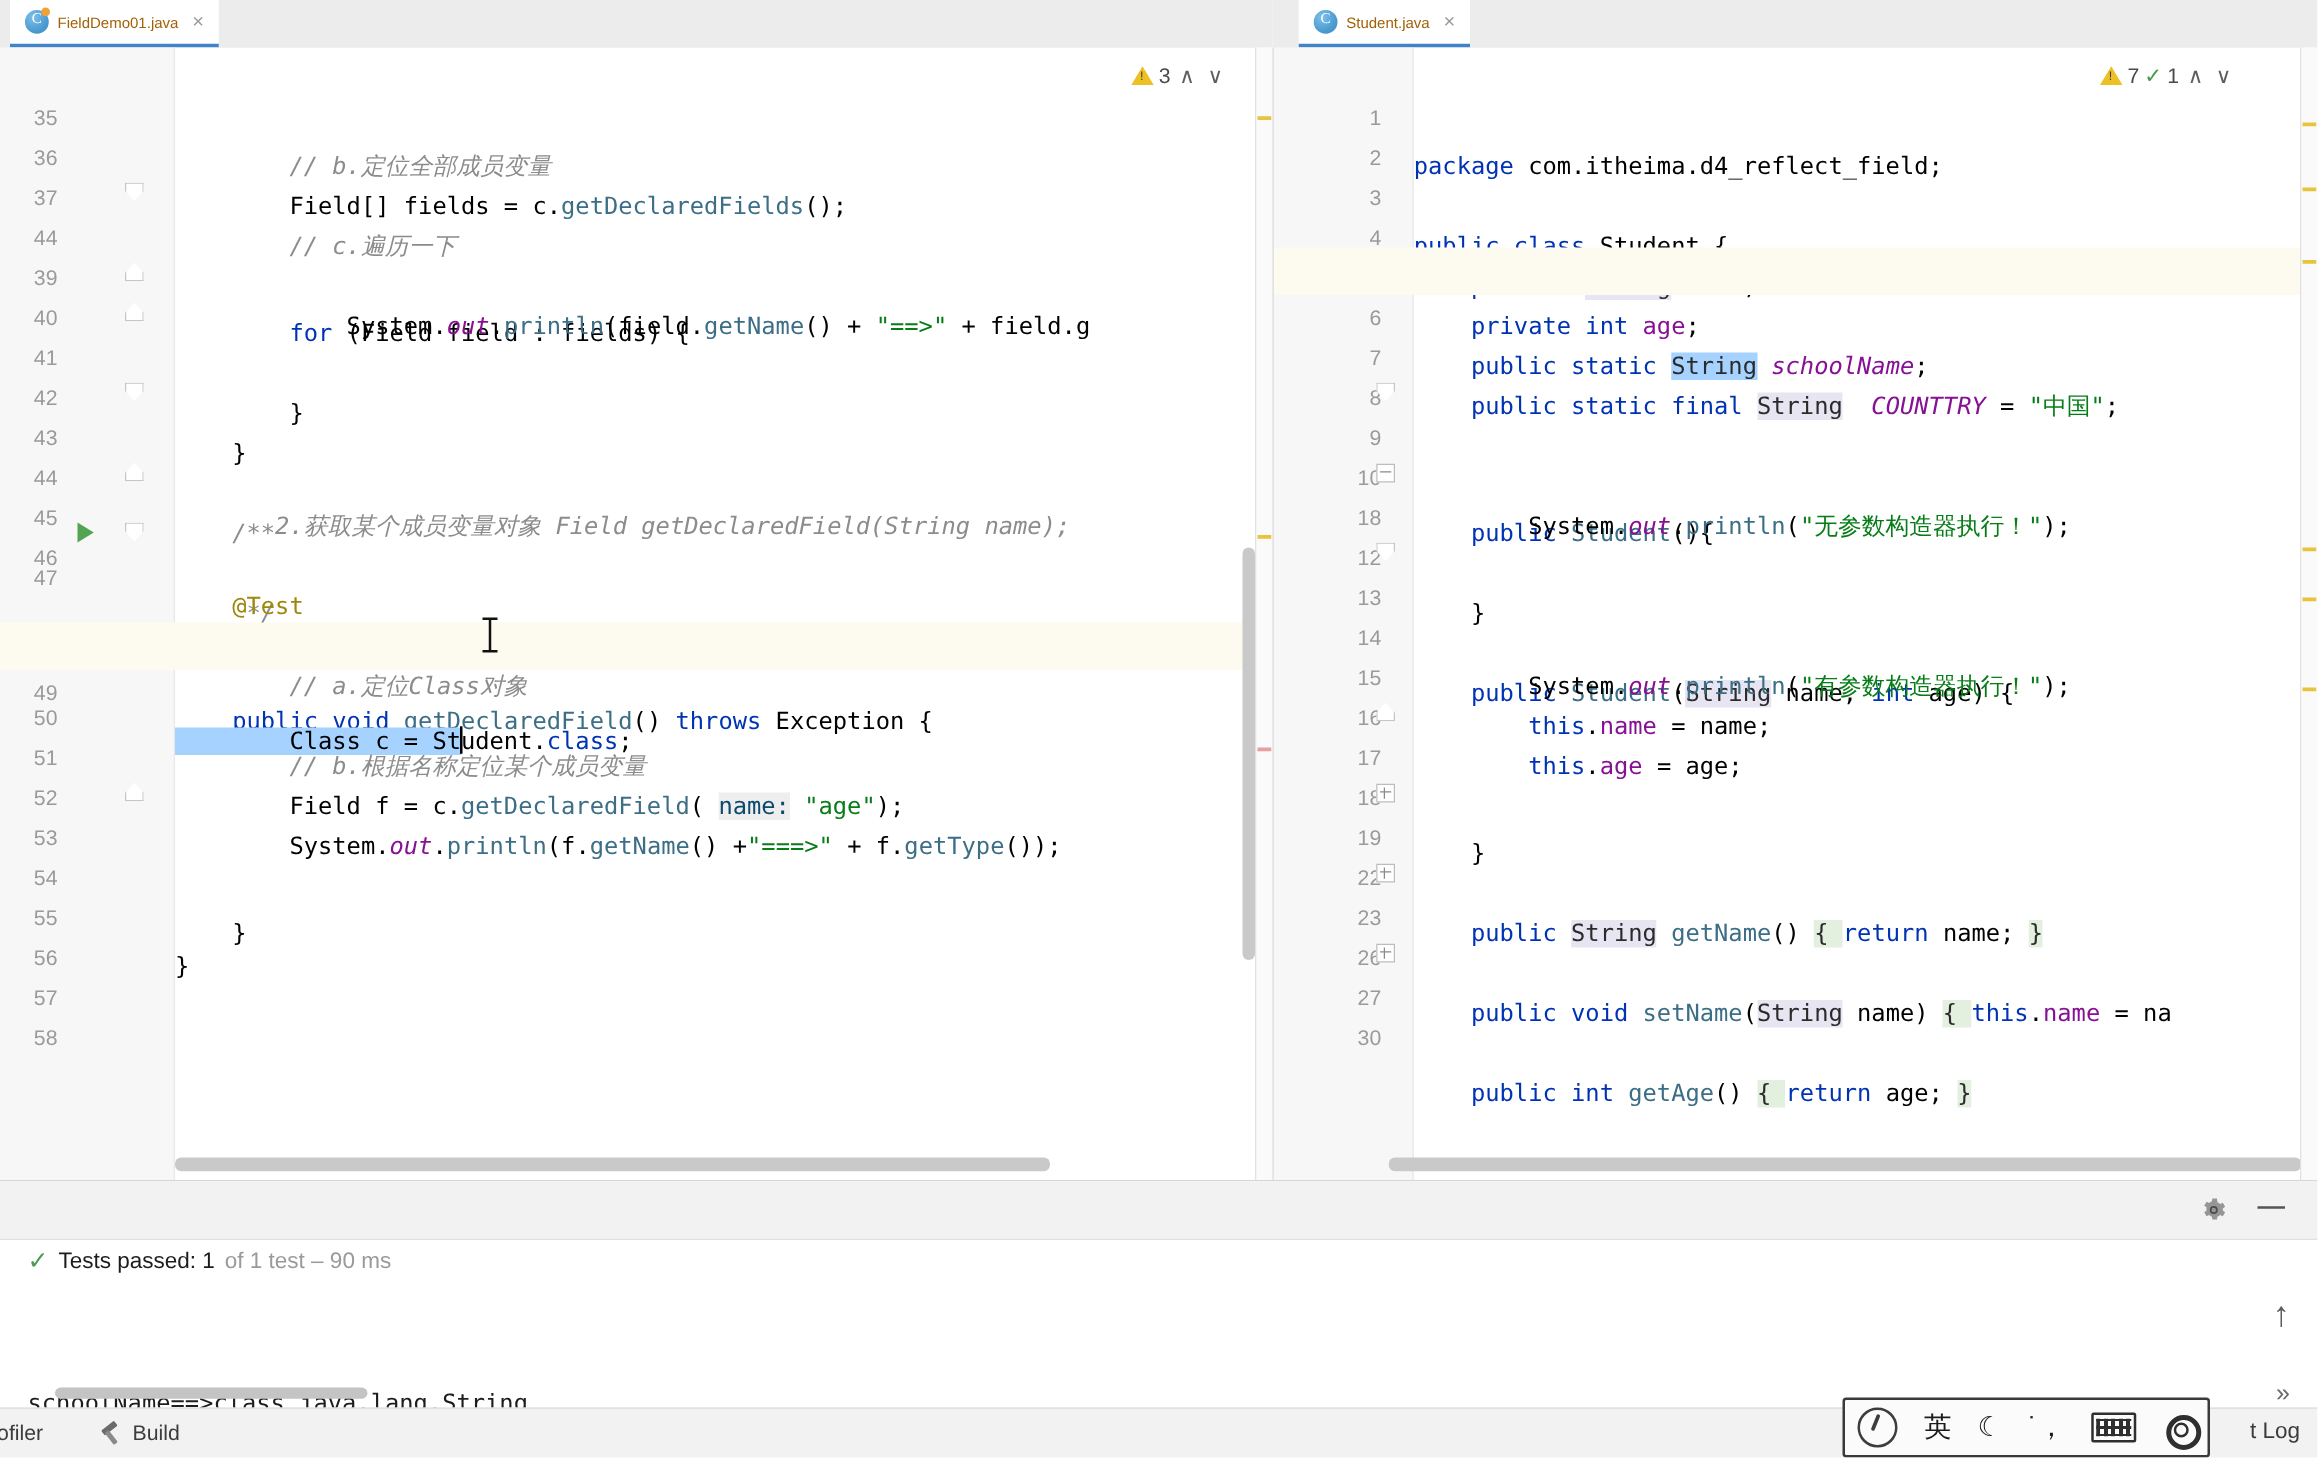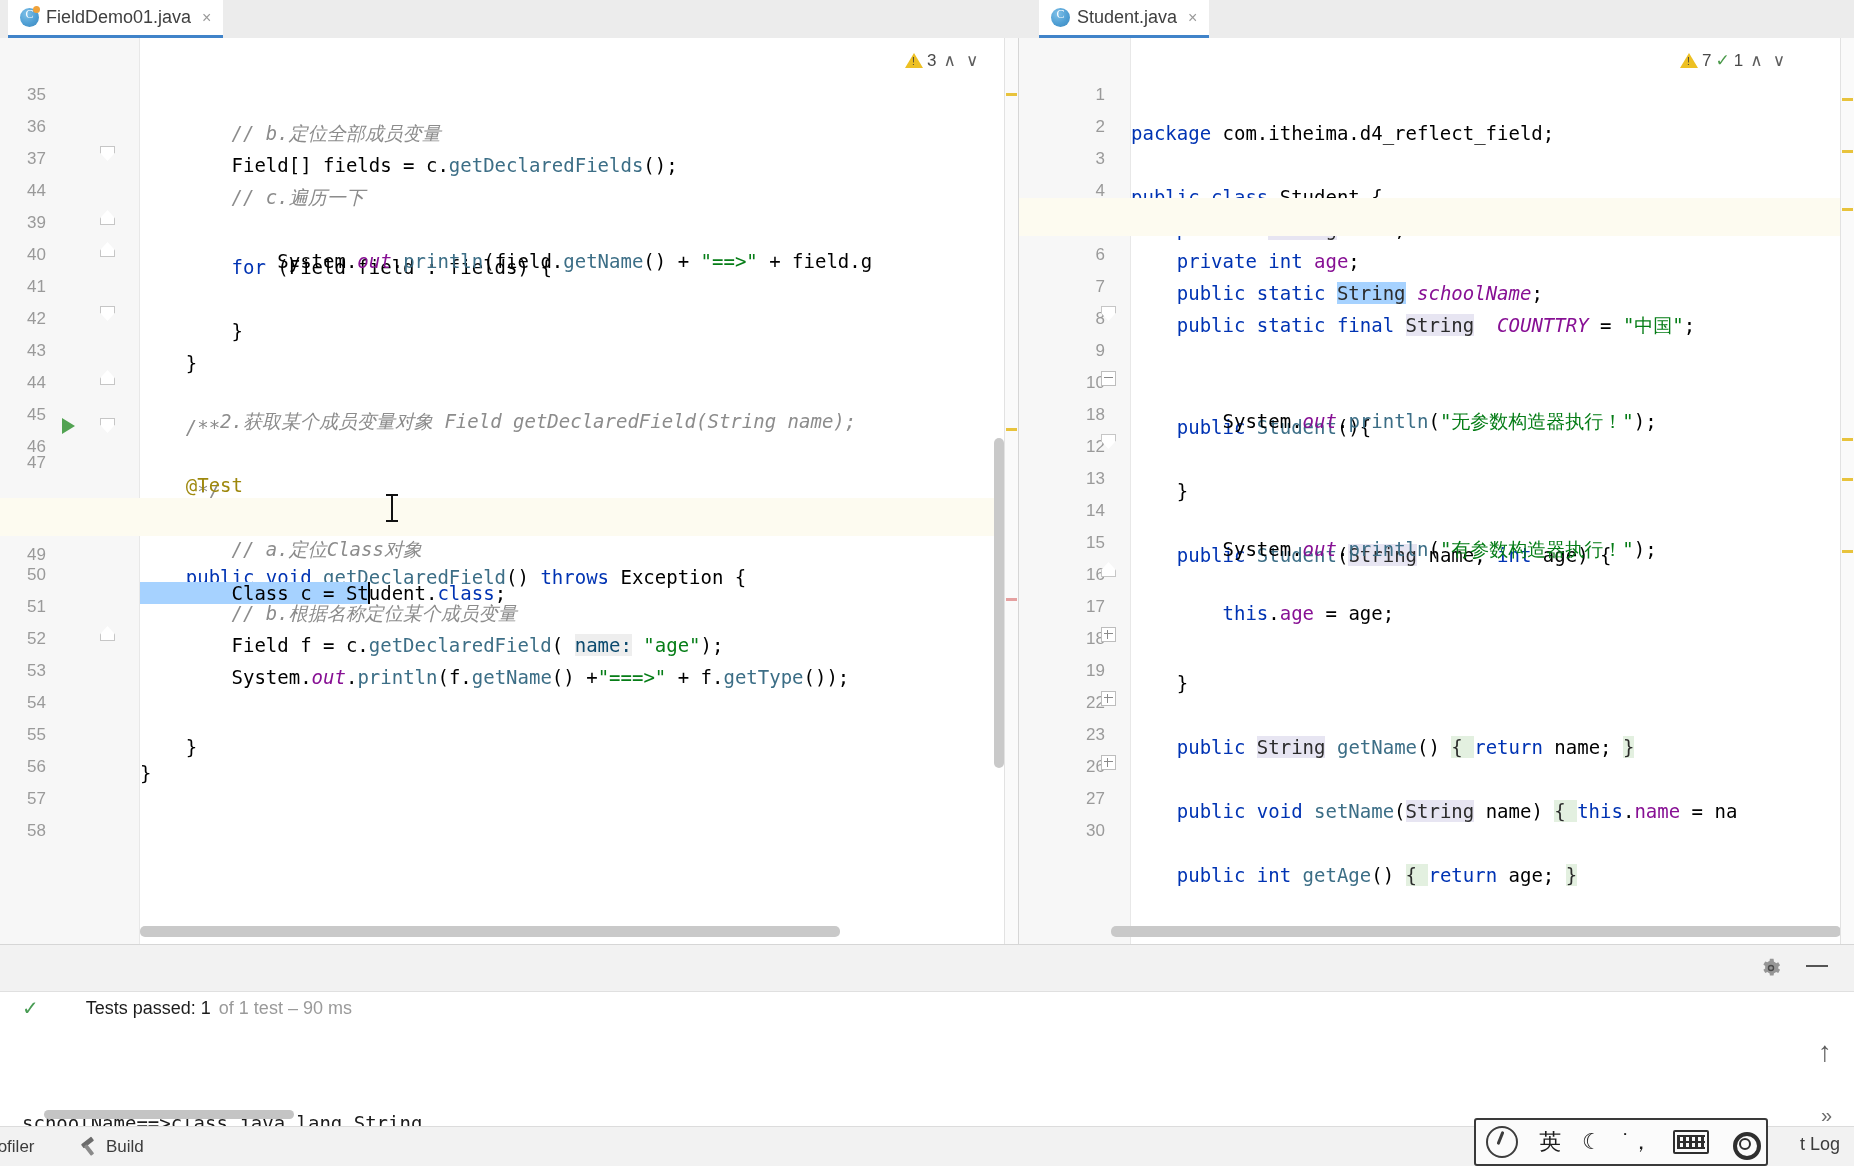--- a/index.html
+++ b/index.html
@@ -19,21 +19,21 @@
   }
   .tabbar.left{left:0;width:1018px;}
   .tabbar.right{left:1018px;width:836px;}
   .tab{
     position:absolute;top:0;height:38px;display:flex;align-items:center;
     gap:7px;padding:0 12px 0 12px;background:#ffffff;
     border-bottom:3px solid #4083c9;box-sizing:border-box;
   }
   .tab.left-tab{left:8px;}
   .tab.right-tab{left:21px;}
-  .tab .tname{font-size:18px;color:#404040;white-space:nowrap;}
+  .tab .tname{font-size:12px;color:#a16207;white-space:nowrap;}
   .tab .tclose{font-size:16px;color:#9a9a9a;margin-left:4px;}
   .jicon{
     width:19px;height:19px;border-radius:50%;
     background:radial-gradient(circle at 35% 30%,#7fc0e8 0%,#4f9fd4 55%,#3c87bd 100%);
     display:inline-block;position:relative;flex:none;
   }
   .jicon::after{
     content:"C";position:absolute;left:0;right:0;top:-1px;text-align:center;
     font-size:12px;color:#fff;font-family:"Liberation Serif",serif;
   }
@@ -148,21 +148,21 @@
             border-top:1px solid #d6d6d6;}
   .runtoolbar{position:absolute;left:0;top:0;width:1854px;height:46px;background:#f2f2f2;
               border-bottom:1px solid #e0e0e0;}
   .gear{position:absolute;right:72px;top:12px;width:22px;height:22px;}
   .minbtn{position:absolute;right:26px;top:20px;width:22px;height:2px;background:#555;}
   .teststatus{
     position:absolute;left:22px;top:996px;display:flex;align-items:center;gap:8px;
     font-size:18px;z-index:5;
   }
   .teststatus .ok{color:#499c54;font-size:20px;}
-  .teststatus .s1{color:#1c1c1c;margin-left:39px;}
+  .teststatus .s1{color:#1c1c1c;}
   .teststatus .s2{color:#9a9a9a;}
   .console{
     position:absolute;left:22px;top:1028px;width:1790px;height:78px;
     font-family:"DejaVu Sans Mono","Liberation Mono",monospace;font-size:19px;color:#1c1c1c;
     line-height:38px;white-space:pre;
   }
   .console-scroll{position:absolute;left:44px;top:1110px;width:250px;height:9px;background:#c4c4c4;border-radius:5px;}
   .uparrow{position:absolute;right:22px;top:1036px;font-size:28px;color:#5c5c5c;}
   .dblchev{position:absolute;right:22px;top:1104px;font-size:20px;color:#6a6a6a;}
 
@@ -462,20 +462,21 @@
         <span class="code"><span class="kw">    public </span><span class="mth">Student</span><span class="ctnt">(</span><span class="hl">String</span><span class="ctnt"> name, </span><span class="kw">int</span><span class="ctnt"> age) {</span></span>
       </div>
 
       <div class="ln" style="top:416px;position:absolute;left:0;right:0;">
         <span class="num">14</span>
         <span class="code"><span class="ctnt">        System.</span><span class="stfld">out</span><span class="ctnt">.</span><span class="mth">println</span><span class="ctnt">(</span><span class="str">"有参数构造器执行！"</span><span class="ctnt">);</span></span>
       </div>
 
       <div class="ln" style="top:448px;position:absolute;left:0;right:0;">
         <span class="num">15</span>
+        <span class="code"><span class="kw">        this</span><span class="ctnt">.</span><span class="fld">name</span><span class="ctnt"> = name;</span></span>
       </div>
 
       <div class="ln" style="top:480px;position:absolute;left:0;right:0;">
         <span class="num">16</span>
         <span class="code"><span class="kw">        this</span><span class="ctnt">.</span><span class="fld">age</span><span class="ctnt"> = age;</span></span>
       </div>
 
       <div class="ln" style="top:512px;position:absolute;left:0;right:0;">
         <span class="num">17</span>
         <span class="fold bracketend"></span>

